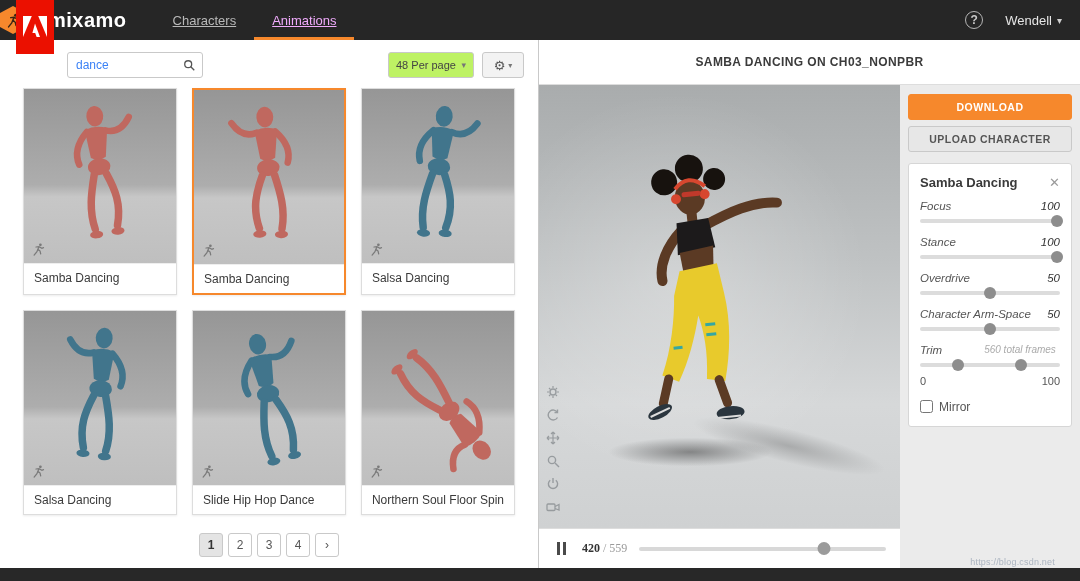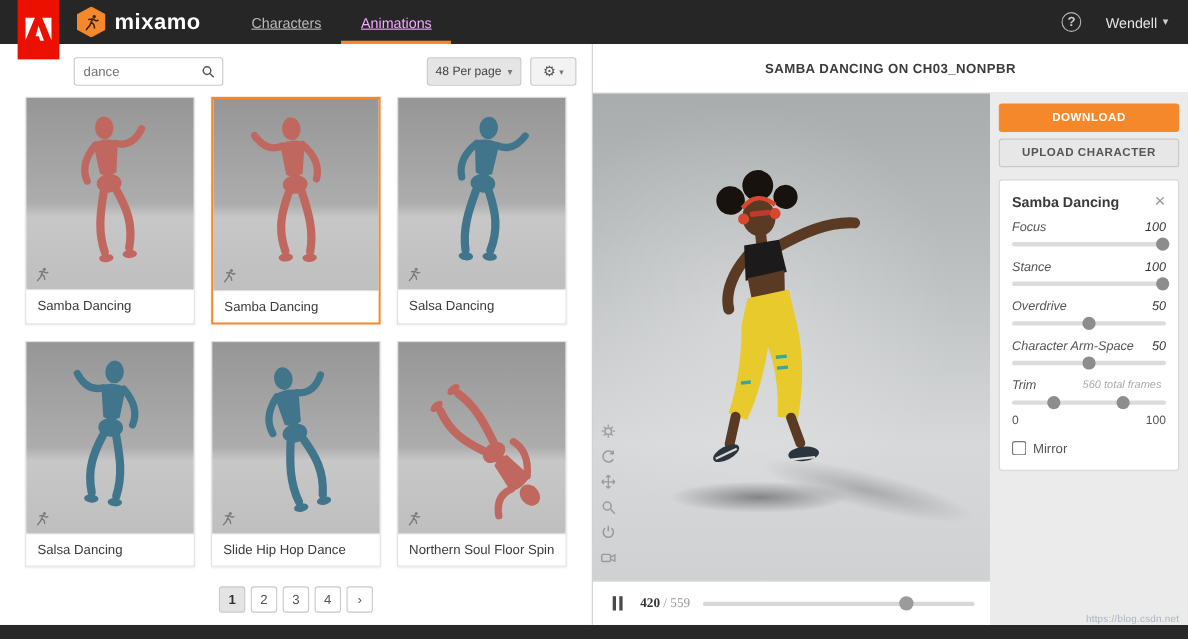--- a/index.html
+++ b/index.html
@@ -8,21 +8,21 @@
   :root{
     --accent:#f6882c; --adobe:#eb1000; --dark:#262626;
     --red-fig:#c0685f; --blue-fig:#41758c;
   }
   .app { position:relative; width:1080px; height:581px; overflow:hidden; background:#fff; }
 
   
   .topbar { position:relative; height:40px; background:var(--dark); display:flex; align-items:center; z-index:10; }
   .adobe-tab { position:absolute; left:16px; top:0; width:38px; height:54px; background:var(--adobe);
     display:flex; align-items:center; justify-content:center; z-index:11; }
-  .brand { display:flex; align-items:center; gap:8px; margin-left:70px; }
+  .brand { display:flex; align-items:center; gap:22px; }
   .hex { width:26px; height:28px; background:var(--accent);
     clip-path:polygon(50% 0,100% 25%,100% 75%,50% 100%,0 75%,0 25%);
     display:flex; align-items:center; justify-content:center; }
   .hex svg { width:17px; height:17px; color:#3a2414; }
   .brand-name { color:#fff; font-size:20px; font-weight:bold; letter-spacing:.5px; }
   .nav { display:flex; height:40px; margin-left:28px; }
   .nav-item { padding:0 18px; display:flex; align-items:center; font-size:13px; color:#b9b9b9; cursor:pointer;text-decoration:underline; }
   .nav-item.active { color:#f0abfc; border-bottom:3px solid var(--accent); padding-top:3px; }
   .topbar-right { margin-left:auto; display:flex; align-items:center; gap:22px; padding-right:18px; }
   .help-circle { width:18px; height:18px; border-radius:50%; border:1.5px solid #b5b5b5; color:#c9c9c9;
@@ -31,25 +31,25 @@
   .user-menu .chev { font-size:10px; color:#cfcfcf; }
 
   
   .content { display:flex; height:528px; }
 
   
   .left-panel { width:539px; background:#fff; border-right:1px solid #c9c9c9; display:flex; flex-direction:column; }
   .toolbar { display:flex; align-items:center; padding:12px 14px 8px 23px; gap:8px; }
   .search-box { margin-left:44px; width:136px; height:26px; border:1px solid #c9c9c9; border-radius:3px;
     display:flex; align-items:center; padding:0 6px 0 8px; background:#fff; }
-  .search-box input { border:none; outline:none; flex:1; font-size:12px; color:#737373; width:90px;
+  .search-box input { border:none; outline:none; flex:1; font-size:12px; color:#3b82f6; width:90px;
     font-family:"Liberation Sans","DejaVu Sans",sans-serif; }
   .search-box svg { width:13px; height:13px; }
   .toolbar-spacer { flex:1; }
-  .perpage { width:86px; height:26px; border:1px solid #c9c9c9; border-radius:3px; background:#e5e5e5;
+  .perpage { width:86px; height:26px; border:1px solid #c9c9c9; border-radius:3px; background:#bef264;
     font-size:11px; color:#444; display:flex; align-items:center; justify-content:space-between; padding:0 7px; cursor:pointer; }
   .perpage .chev { font-size:9px; color:#777; }
   .gear-btn { width:42px; height:26px; border:1px solid #c9c9c9; border-radius:3px; background:#f3f3f3;
     display:flex; align-items:center; justify-content:center; gap:3px; font-size:13px; color:#555; cursor:pointer; }
   .gear-btn .chev { font-size:8px; color:#777; }
 
   .grid { display:grid; grid-template-columns:repeat(3,1fr); gap:15px; padding:2px 23px 0 23px; }
   .card { border:1px solid #ddd; background:#fff; cursor:pointer; box-shadow:0 1px 2px rgba(0,0,0,.08); }
   .card.selected { border:2px solid var(--accent); }
   .thumb { position:relative; height:174px;
@@ -83,21 +83,21 @@
   .viewport::before { content:""; position:absolute; inset:0;
     background:radial-gradient(circle at 38% 45%, rgba(255,255,255,.28), transparent 58%); }
   .vp-tools { position:absolute; left:7px; bottom:14px; display:flex; flex-direction:column; gap:9px; z-index:3; }
   .vp-tools svg { width:14px; height:14px; cursor:pointer; opacity:.75; }
   .char-shadow { position:absolute; left:66px; top:352px; width:170px; height:30px;
     background:radial-gradient(ellipse at center, rgba(0,0,0,.38), transparent 68%); }
   .char-shadow2 { position:absolute; left:150px; top:344px; width:200px; height:34px;
     background:radial-gradient(ellipse at center, rgba(0,0,0,.20), transparent 70%);
     transform:rotate(14deg); }
   .character { position:absolute; left:58px; top:58px; width:210px; height:320px; z-index:2; }
-  .watermark { position:absolute; right:8px; bottom:14px; font-size:9px; color:rgba(160,170,185,.85);
+  .watermark { position:absolute; right:25px; bottom:14px; font-size:9px; color:rgba(160,170,185,.85);
     z-index:20; letter-spacing:.2px; }
 
   .playback { height:40px; background:#fff; border-top:1px solid #ddd; display:flex; align-items:center;
     padding:0 14px 0 14px; gap:12px; }
   .pause-btn { display:flex; gap:3px; cursor:pointer; padding:4px; }
   .pause-btn span { width:3px; height:13px; background:#4a4a4a; }
   .frame-counter { font-size:12px; white-space:nowrap;font-family:Liberation Serif, serif; }
   .frame-counter .cur { font-weight:bold; color:#333; }
   .frame-counter .sep, .frame-counter .tot { color:#9a9a9a; }
   .scrub { position:relative; flex:1; height:4px; background:#d8d8d8; border-radius:2px; cursor:pointer; }

